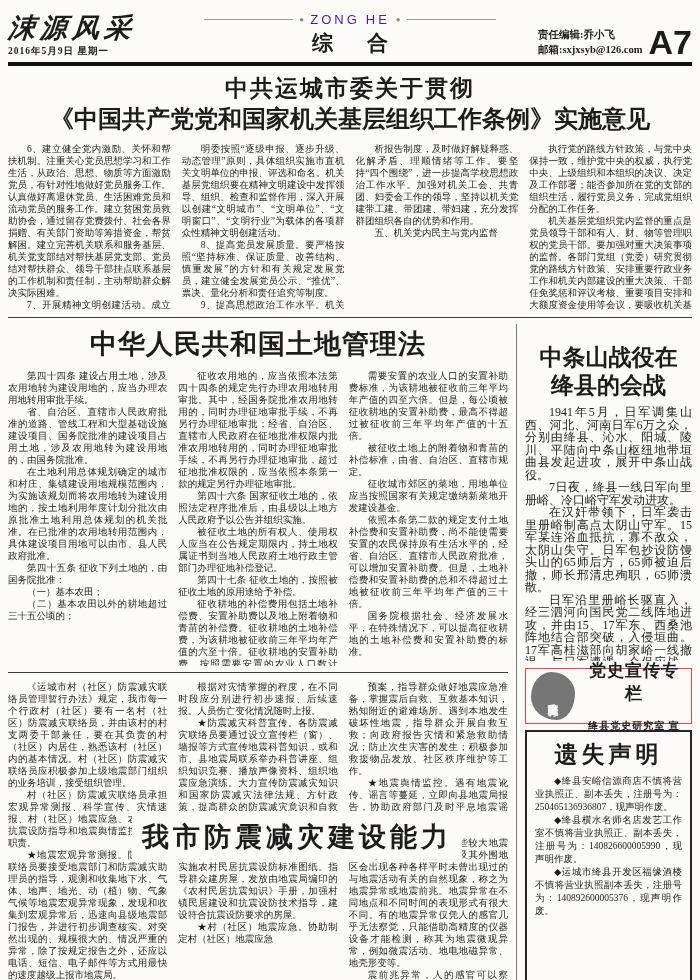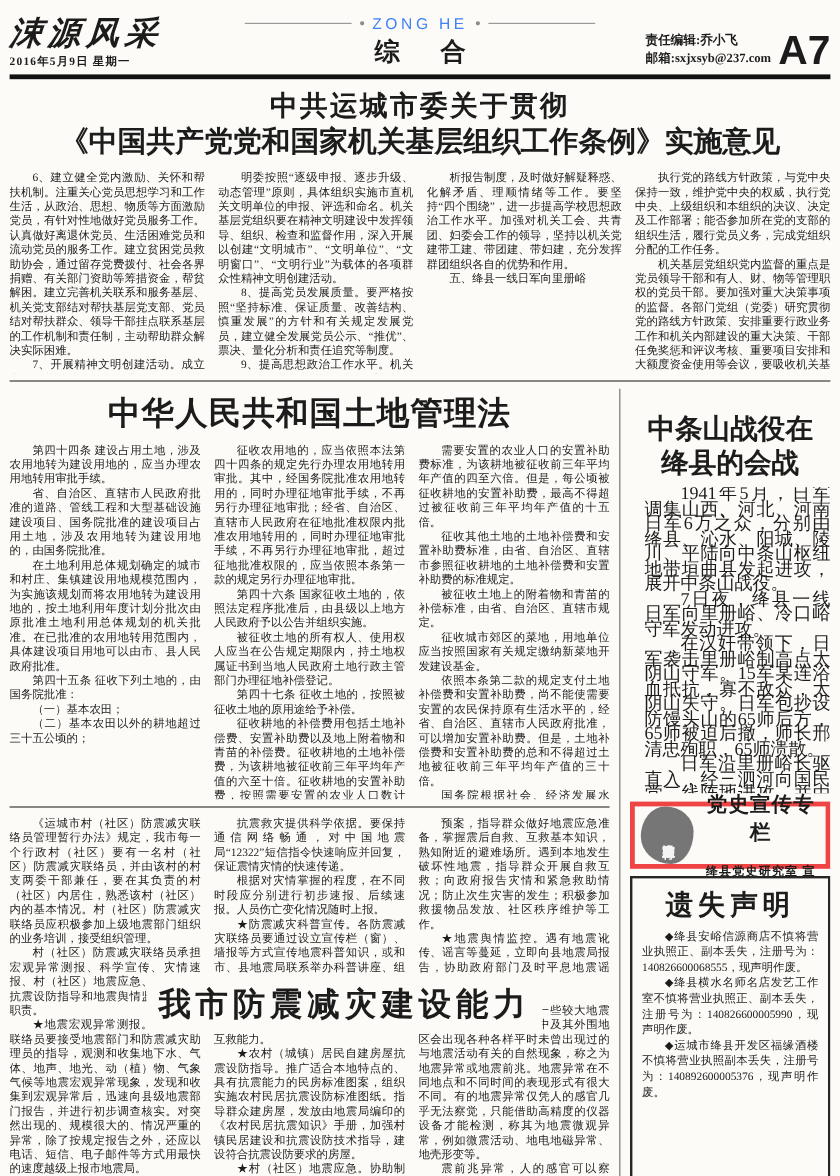--- a/index.html
+++ b/index.html
@@ -10,21 +10,21 @@
   }
   
   .header{display:flex;align-items:stretch;height:52px;}
   .masthead{width:190px;display:flex;flex-direction:column;justify-content:flex-end;}
   .masthead-title{font-size:27px;font-weight:900;font-style:italic;letter-spacing:5px;line-height:1;transform:skewX(-4deg);}
   .masthead-date{font-size:9.5px;font-weight:bold;letter-spacing:1px;margin-top:3px;}
   .section-zone{flex:1;display:flex;flex-direction:column;justify-content:flex-start;padding:0 6px;}
   .pinyin-row{display:flex;align-items:center;gap:6px;margin-top:6px;}
   .h-line{flex:1;height:1px;background:#9a9a9a;}
   .dot{color:#8d8d8d;font-size:8px;line-height:1;}
-  .pinyin{color:#3b82f6;font-size:13px;letter-spacing:3px;font-family:"Liberation Sans",sans-serif;text-align:right;}
+  .pinyin{color:#4c1d95;font-size:13px;letter-spacing:3px;font-family:"Liberation Sans",sans-serif;text-align:right;}
   .section-title{display:flex;justify-content:center;gap:34px;font-size:21px;font-weight:900;margin-top:2px;}
   .header-right{width:190px;display:flex;align-items:flex-end;justify-content:flex-end;gap:6px;}
   .editor-block{font-size:10.5px;font-weight:bold;line-height:1.5;text-align:left;}
   .page-no{font-size:34px;font-weight:900;line-height:.9;font-family:"Liberation Sans",sans-serif;}
   .rule-black{border:none;border-top:4px solid #121212;margin:4px 0 0 0;}
   
   .art1-title{text-align:center;font-weight:900;margin:8px 0 7px 0;line-height:1.32;}
   .art1-title .l1{font-size:23px;letter-spacing:2px;}
   .art1-title .l2{font-size:24px;}
   .cols{display:flex;gap:11px;text-align:justify;overflow:hidden;}
@@ -35,27 +35,27 @@
   
   .lower{display:flex;height:676px;}
   .lower-left{width:508px;padding-right:8px;box-sizing:border-box;display:flex;flex-direction:column;}
   .lower-right{flex:1;border-left:1px solid #777;padding-left:8px;display:flex;flex-direction:column;overflow:hidden;}
   .law-title{text-align:center;font-size:27px;font-weight:900;letter-spacing:1px;margin:2px 0 8px 0;}
   .cols3-law{height:296px;}
   
   .quake{position:relative;flex:1;margin-top:2px;overflow:hidden;}
   .cols3-quake{height:100%;}
   .quake-headline{
-    position:absolute;left:114px;top:130px;background:#fcfbf8;
+    position:absolute;left:124px;top:130px;background:#fcfbf8;
     font-size:27px;font-weight:900;letter-spacing:4px;padding:8px 10px 4px 10px;white-space:nowrap;
   }
   
   .zt-title{text-align:center;font-size:23px;font-weight:900;line-height:1.2;margin:20px 0 7px 0;}
-  .zt-body{flex:1;overflow:hidden;font-size:15px;line-height:12.5px;text-align:justify;margin-left:12px;}
-  .party-box{border:4px solid #ef4444;margin:7px 0 6px 0;padding:4px 5px;display:flex;align-items:center;gap:7px;height:56px;box-sizing:border-box;}
+  .zt-body{flex:1;overflow:hidden;font-size:12px;line-height:12.5px;text-align:justify;}
+  .party-box{border:1px solid #ef4444;margin:7px 0 6px 0;padding:4px 5px;display:flex;align-items:center;gap:7px;height:56px;box-sizing:border-box;}
   .seal{
     width:44px;height:48px;flex:0 0 44px;background:#767676;
     border-radius:46% 54% 42% 58% / 52% 44% 56% 48%;
     display:flex;justify-content:center;align-items:center;
     writing-mode:vertical-rl;color:#f4f4f4;font-weight:bold;font-size:10.5px;line-height:1.25;
   }
   .party-right{flex:1;text-align:center;}
   .party-title{font-size:17px;font-weight:900;letter-spacing:1px;}
   .party-byline{font-size:10px;font-weight:bold;margin-top:14px;letter-spacing:1px;text-align:center;}
   .lost-box{border:2px solid #262626;padding:6px 8px;flex:1;overflow:hidden;box-sizing:border-box;}
@@ -82,21 +82,21 @@
         <div class="h-line"></div>
       </div>
       <div class="section-title">
         <span>综</span>
         <span>合</span>
       </div>
     </div>
     <div class="header-right">
       <div class="editor-block">
         <div>责任编辑:乔小飞</div>
-        <div>邮箱:sxjxsyb@237.com</div>
+        <div>邮箱:sxjxsyb@126.com</div>
       </div>
       <div class="page-no">A7</div>
     </div>
   </div>
   <hr class="rule-black">
 
   <div class="art1-title">
     <div class="l1">中共运城市委关于贯彻</div>
     <div class="l2">《中国共产党党和国家机关基层组织工作条例》实施意见</div>
   </div>
@@ -105,21 +105,21 @@
         <p class="para">6、建立健全党内激励、关怀和帮扶机制。注重关心党员思想学习和工作生活，从政治、思想、物质等方面激励党员，有针对性地做好党员服务工作。认真做好离退休党员、生活困难党员和流动党员的服务工作。建立贫困党员救助协会，通过留存党费拨付、社会各界捐赠、有关部门资助等筹措资金，帮贫解困。建立完善机关联系和服务基层、机关党支部结对帮扶基层党支部、党员结对帮扶群众、领导干部挂点联系基层的工作机制和责任制，主动帮助群众解决实际困难。</p>
         <p class="para">7、开展精神文明创建活动。成立市直机关精神文明建设委员会，下设办公室，为市直工委的常设机构，与市直工委宣传部合署办公，由市直工委具体领导和管理。市直文</p>
       </div>
     <div class="col">
         <p class="para">明委按照“逐级申报、逐步升级、动态管理”原则，具体组织实施市直机关文明单位的申报、评选和命名。机关基层党组织要在精神文明建设中发挥领导、组织、检查和监督作用，深入开展以创建“文明城市”、“文明单位”、“文明窗口”、“文明行业”为载体的各项群众性精神文明创建活动。</p>
         <p class="para">8、提高党员发展质量。要严格按照“坚持标准、保证质量、改善结构、慎重发展”的方针和有关规定发展党员，建立健全发展党员公示、“推优”、票决、量化分析和责任追究等制度。</p>
         <p class="para">9、提高思想政治工作水平。机关基层党组织和党政领导干部要重视并做好经常性的思想政治教育工作，建立思想政治工作分</p>
       </div>
     <div class="col">
         <p class="para">析报告制度，及时做好解疑释惑、化解矛盾、理顺情绪等工作。要坚持“四个围绕”，进一步提高学校思想政治工作水平。加强对机关工会、共青团、妇委会工作的领导，坚持以机关党建带工建、带团建、带妇建，充分发挥群团组织各自的优势和作用。</p>
-        <p class="para">五、绛县一线日军向里册峪</p>
+        <p class="para">五、机关党内民主与党内监督</p>
       </div>
     <div class="col">
       <div>
           <p class="para">执行党的路线方针政策，与党中央保持一致，维护党中央的权威，执行党中央、上级组织和本组织的决议、决定及工作部署；能否参加所在党的支部的组织生活，履行党员义务，完成党组织分配的工作任务。</p>
           <p class="para">机关基层党组织党内监督的重点是党员领导干部和有人、财、物等管理职权的党员干部。要加强对重大决策事项的监督。各部门党组（党委）研究贯彻党的路线方针政策、安排重要行政业务工作和机关内部建设的重大决策、干部任免奖惩和评议考核、重要项目安排和大额度资金使用等会议，要吸收机关基层党组织负责人参加。</p>
         </div>
 
     </div>
   </div>
   <hr class="sep">
@@ -139,37 +139,35 @@
           </div>
         <div class="col">
             <p class="para">征收农用地的，应当依照本法第四十四条的规定先行办理农用地转用审批。其中，经国务院批准农用地转用的，同时办理征地审批手续，不再另行办理征地审批；经省、自治区、直辖市人民政府在征地批准权限内批准农用地转用的，同时办理征地审批手续，不再另行办理征地审批，超过征地批准权限的，应当依照本条第一款的规定另行办理征地审批。</p>
             <p class="para">第四十六条 国家征收土地的，依照法定程序批准后，由县级以上地方人民政府予以公告并组织实施。</p>
             <p class="para">被征收土地的所有权人、使用权人应当在公告规定期限内，持土地权属证书到当地人民政府土地行政主管部门办理征地补偿登记。</p>
             <p class="para">第四十七条 征收土地的，按照被征收土地的原用途给予补偿。</p>
             <p class="para">征收耕地的补偿费用包括土地补偿费、安置补助费以及地上附着物和青苗的补偿费。征收耕地的土地补偿费，为该耕地被征收前三年平均年产值的六至十倍。征收耕地的安置补助费，按照需要安置的农业人口数计算。需要安置的农业人口数，按照被征收的耕地数量除以征地前被征收单位平均每人占有耕地的数量计算。每一个</p>
           </div>
         <div class="col">
             <p class="para">需要安置的农业人口的安置补助费标准，为该耕地被征收前三年平均年产值的四至六倍。但是，每公顷被征收耕地的安置补助费，最高不得超过被征收前三年平均年产值的十五倍。</p>
-            <p class="para">征收其他土地的土地补偿费和安置补助费标准，由省、自治区、直辖市参照征收耕地的土地补偿费和安置补助费的标准规定。</p>
             <p class="para">被征收土地上的附着物和青苗的补偿标准，由省、自治区、直辖市规定。</p>
             <p class="para">征收城市郊区的菜地，用地单位应当按照国家有关规定缴纳新菜地开发建设基金。</p>
             <p class="para">依照本条第二款的规定支付土地补偿费和安置补助费，尚不能使需要安置的农民保持原有生活水平的，经省、自治区、直辖市人民政府批准，可以增加安置补助费。但是，土地补偿费和安置补助费的总和不得超过土地被征收前三年平均年产值的三十倍。</p>
             <p class="para">国务院根据社会、经济发展水平，在特殊情况下，可以提高征收耕地的土地补偿费和安置补助费的标准。</p>
           </div>
       </div>
       <hr class="sep">
       <div class="quake">
         <div class="cols cols3-quake">
           <div class="col">
               <p class="para">《运城市村（社区）防震减灾联络员管理暂行办法》规定，我市每一个行政村（社区）要有一名村（社区）防震减灾联络员，并由该村的村支两委干部兼任，要在其负责的村（社区）内居住，熟悉该村（社区）内的基本情况。村（社区）防震减灾联络员应积极参加上级地震部门组织的业务培训，接受组织管理。</p>
               <p class="para">村（社区）防震减灾联络员承担宏观异常测报、科学宣传、灾情速报、村（社区）地震应急、农村民居抗震设防指导和地震舆情监控等工作职责。</p>
               <p class="para">★地震宏观异常测报。防震减灾联络员要接受地震部门和防震减灾助理员的指导，观测和收集地下水、气体、地声、地光、动（植）物、气象气候等地震宏观异常现象，发现和收集到宏观异常后，迅速向县级地震部门报告，并进行初步调查核实。对突然出现的、规模很大的、情况严重的异常，除了按规定报告之外，还应以电话、短信、电子邮件等方式用最快的速度越级上报市地震局。</p>
             </div>
           <div class="col">
-              <p class="para">抗震救灾提供科学依据。要保持通信网络畅通，对中国地震局“12322”短信指令快速响应并回复，保证震情灾情的快速传递。</p>
               <p class="para">根据对灾情掌握的程度，在不同时段应分别进行初步速报、后续速报。人员伤亡变化情况随时上报。</p>
               <p class="para">★防震减灾科普宣传。各防震减灾联络员要通过设立宣传栏（窗）、墙报等方式宣传地震科普知识，或和市、县地震局联系举办科普讲座、组织知识竞赛、播放声像资料、组织地震应急演练。大力宣传防震减灾知识和国家防震减灾法律法规、方针政策，提高群众的防震减灾意识和自救互救能力。</p>
               <p class="para">★农村（城镇）居民自建房屋抗震设防指导。推广适合本地特点的、具有抗震能力的民房标准图案，组织实施农村民居抗震设防标准图纸。指导群众建房屋，发放由地震局编印的《农村民居抗震知识》手册，加强村镇民居建设和抗震设防技术指导，建设符合抗震设防要求的房屋。</p>
               <p class="para">★村（社区）地震应急。协助制定村（社区）地震应急</p>
             </div>
           <div class="col">
             <div>
                 <p class="para">预案，指导群众做好地震应急准备，掌握震后自救、互救基本知识，熟知附近的避难场所。遇到本地发生破坏性地震，指导群众开展自救互救；向政府报告灾情和紧急救助情况；防止次生灾害的发生；积极参加救援物品发放、社区秩序维护等工作。</p>
                 <p class="para">★地震舆情监控。遇有地震讹传、谣言等蔓延，立即向县地震局报告，协助政府部门及时平息地震谣言。</p>
                 <p class="para">2、地震宏观异常</p>
@@ -202,21 +200,21 @@
         </div>
         <div class="party-right">
           <div class="party-title">党史宣传专栏</div>
           <div class="party-byline">绛县党史研究室 宣</div>
         </div>
       </div>
 
       <div class="lost-box">
         <div class="lost-title">遗失声明</div>
         <div class="lost-items">
-            <p class="para">◆绛县安峪信源商店不慎将营业执照正、副本丢失，注册号为：140826600068555，现声明作废。</p>
+            <p class="para">◆绛县安峪信源商店不慎将营业执照正、副本丢失，注册号为：250465136936807，现声明作废。</p>
             <p class="para">◆绛县横水名师名店发艺工作室不慎将营业执照正、副本丢失，注册号为：140826600005990，现声明作废。</p>
             <p class="para">◆运城市绛县开发区福缘酒楼不慎将营业执照副本丢失，注册号为：140892600005376，现声明作废。</p>
           </div>
       </div>
     </div>
 
   </div>
 </div>
 
 </body></html>

